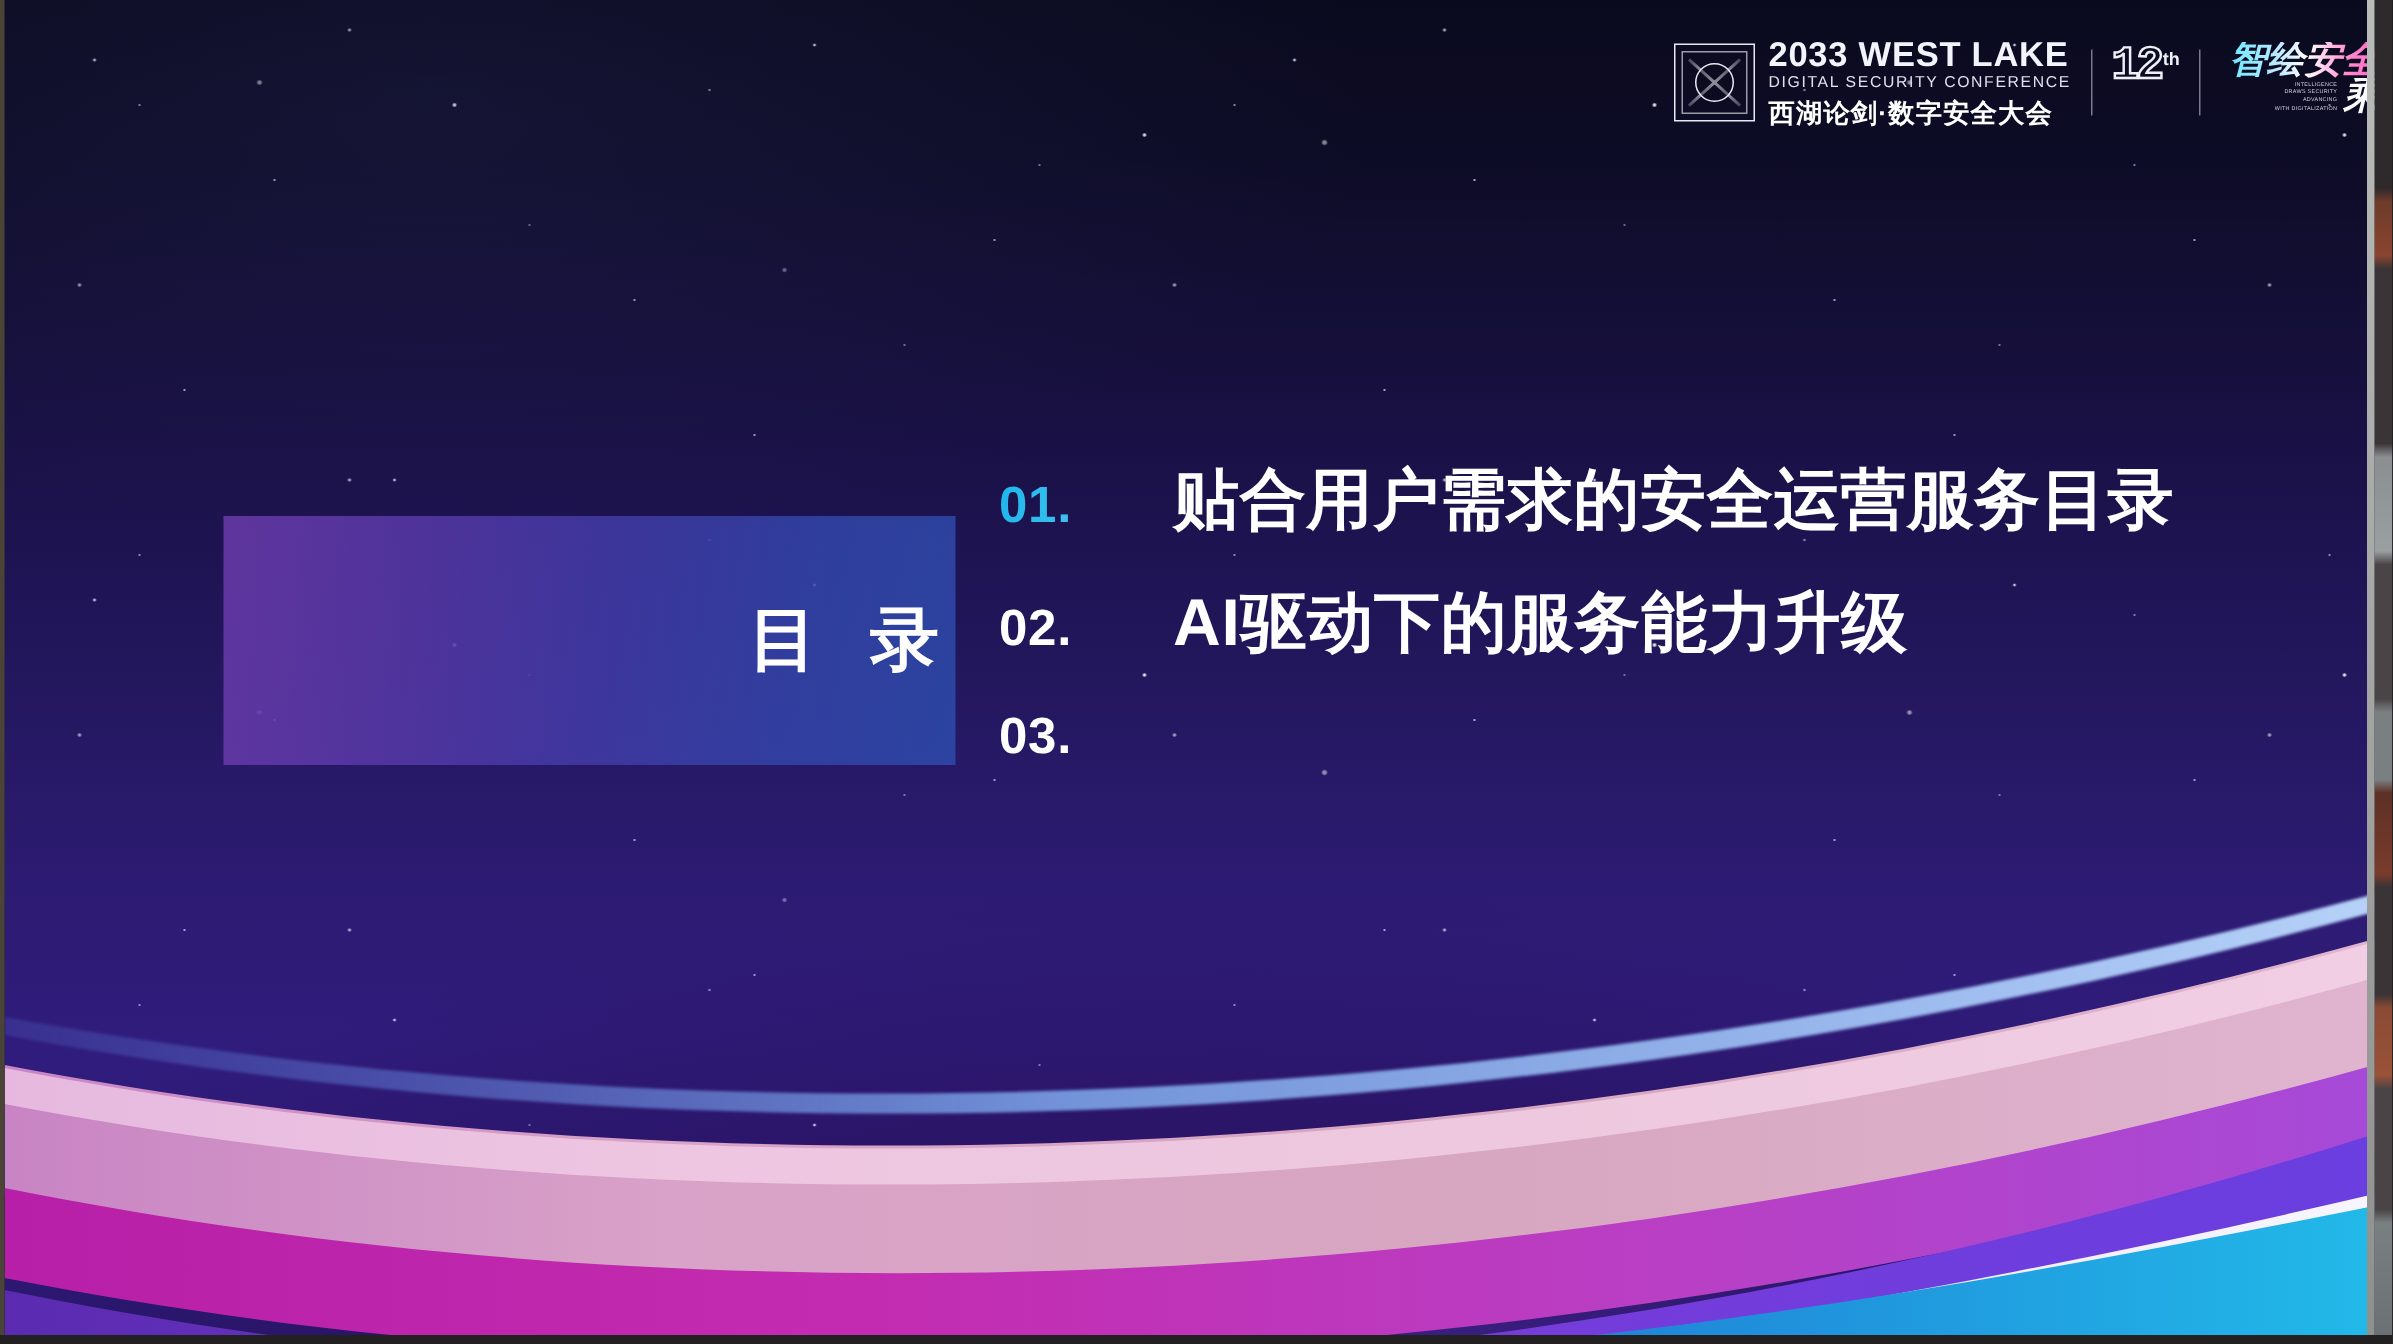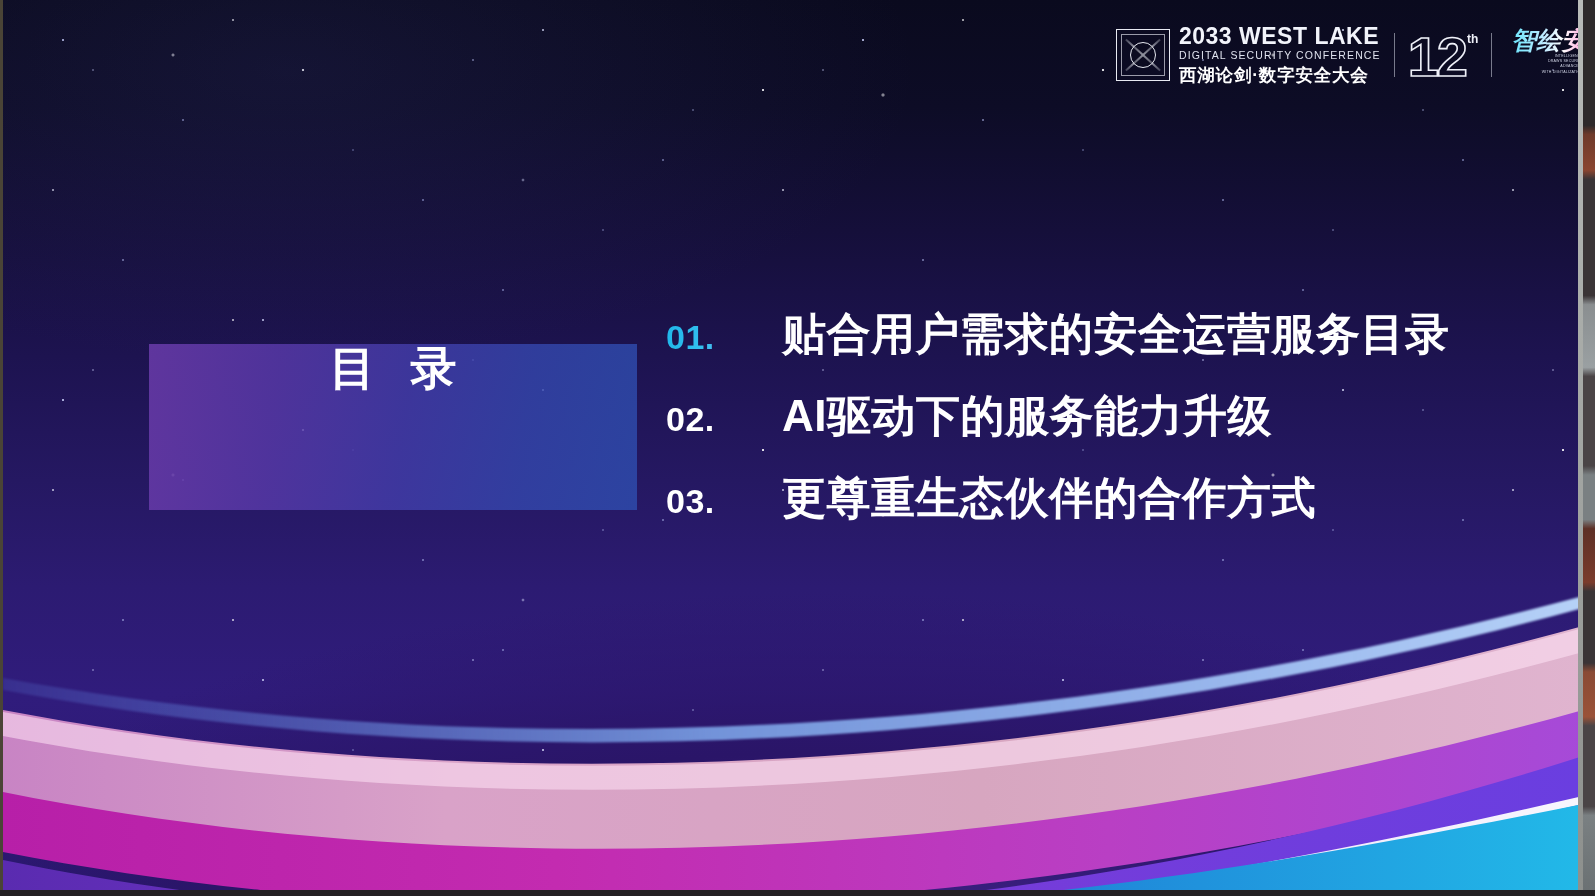--- a/index.html
+++ b/index.html
@@ -158,25 +158,25 @@
     margin-top:1px;
   }
   .divider {
     width:1px; height:44px; background:rgba(230,233,245,.5);
     margin:0 13px;
   }
   .edition {
     display:flex; align-items:flex-start; height:50px;
   }
   .edition-num {
-    font-size:56px; font-weight:700; line-height:.96;
+    font-size:31px; font-weight:700; line-height:.96;
     color:transparent;
     -webkit-text-stroke:1.6px #eef0f8;
     letter-spacing:-2px;
-    font-family:Liberation Sans, sans-serif;
+    font-family:Liberation Mono, monospace;
   }
   .edition-sup {
     font-size:12px; color:#eef0f8; font-weight:600;
     margin-top:2px; margin-left:1px;
   }
 
   
   #slogan { position:relative; display:flex; align-items:center; height:56px; }
   .slogan-grid { position:relative; width:168px; height:54px; }
   .slogan-l1 {
@@ -203,22 +203,22 @@
   
   #contents-panel {
     position:absolute; left:146px; top:344px;
     width:488px; height:166px;
     background:linear-gradient(97deg,
         rgba(104,58,168,.88) 0%,
         rgba(86,56,166,.86) 26%,
         rgba(66,60,168,.84) 52%,
         rgba(52,70,172,.82) 76%,
         rgba(46,78,176,.80) 100%);
-    display:flex; flex-direction:column;
-    align-items:center; justify-content:space-between;
+    display:flex; flex-direction:row;
+    align-items:center; justify-content:flex-end;
     z-index:30;
   }
   #contents-cn {
     font-size:46px; font-weight:700; color:#ffffff;
     letter-spacing:11px; line-height:1.05;
     text-indent:11px;
     margin-bottom:2px;
   }
   #contents-en {
     font-size:38px; font-weight:400; color:#ffffff;
@@ -318,21 +318,20 @@
         <div class="toc-text">贴合用户需求的安全运营服务目录</div>
       </div>
 
       <div class="toc-row">
         <div class="toc-num plain">02.</div>
         <div class="toc-text">AI驱动下的服务能力升级</div>
       </div>
 
       <div class="toc-row">
         <div class="toc-num plain">03.</div>
-        <div class="toc-text">更尊重生态伙伴的合作方式</div>
       </div>
     </div>
 
     <div id="ribbons">
       <svg viewBox="0 0 1580 330" preserveAspectRatio="none">
         <defs>
           <linearGradient id="gPinkPale" x1="0" y1="0" x2="1" y2="0">
             <stop offset="0" stop-color="#c884c4"></stop>
             <stop offset="0.28" stop-color="#d9a2c8"></stop>
             <stop offset="0.62" stop-color="#d7a6c0"></stop>

